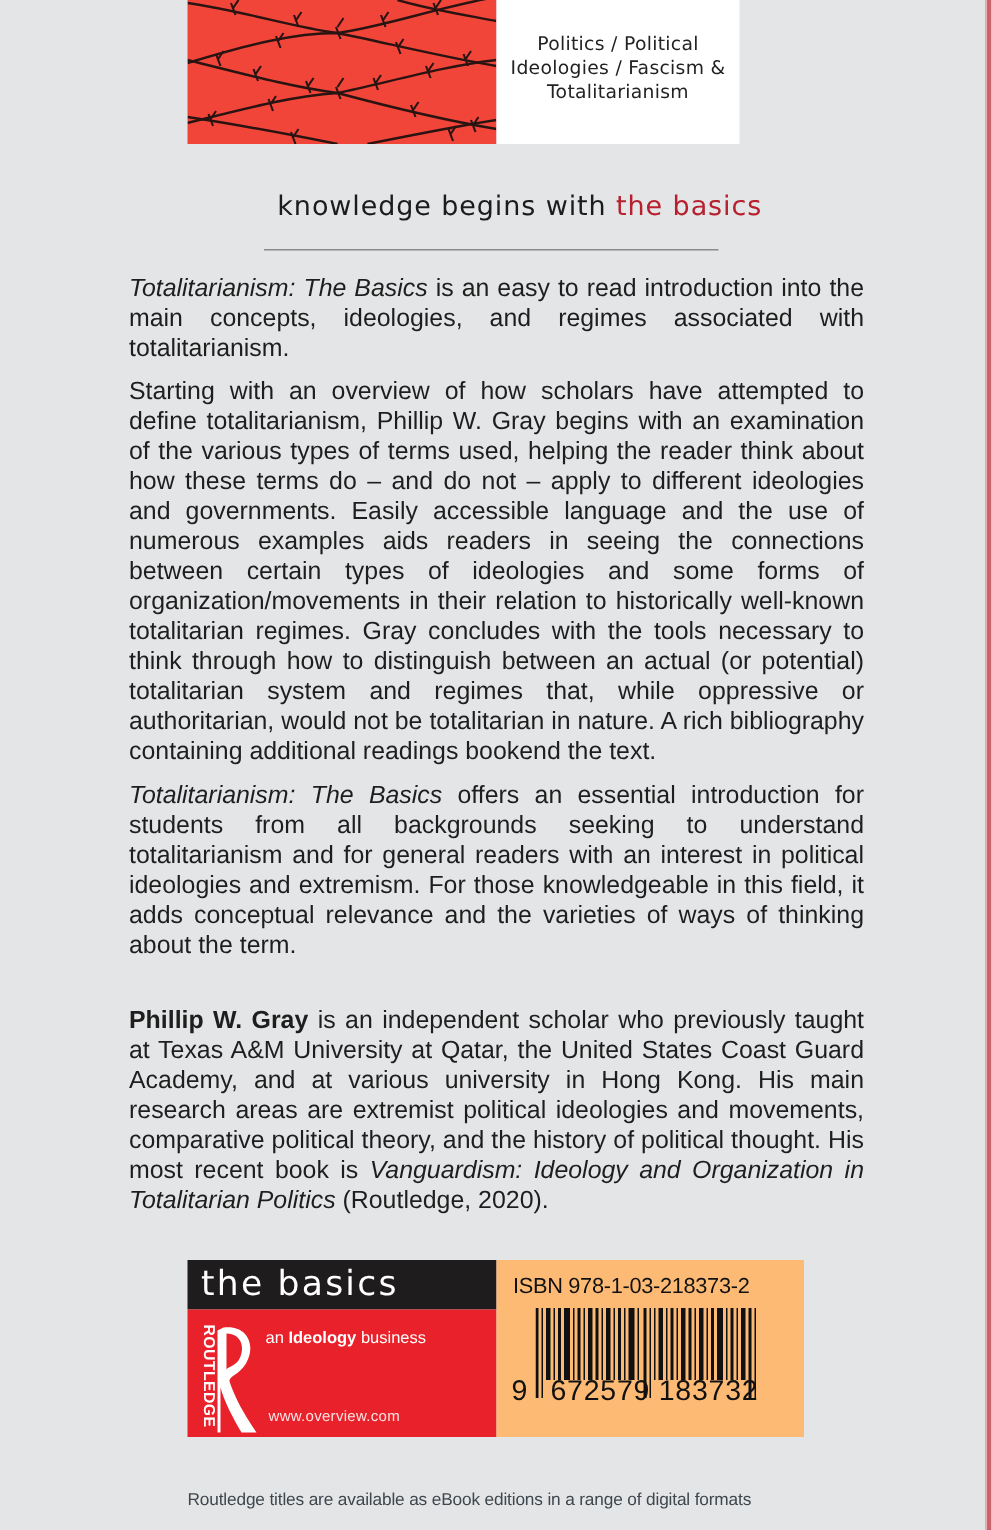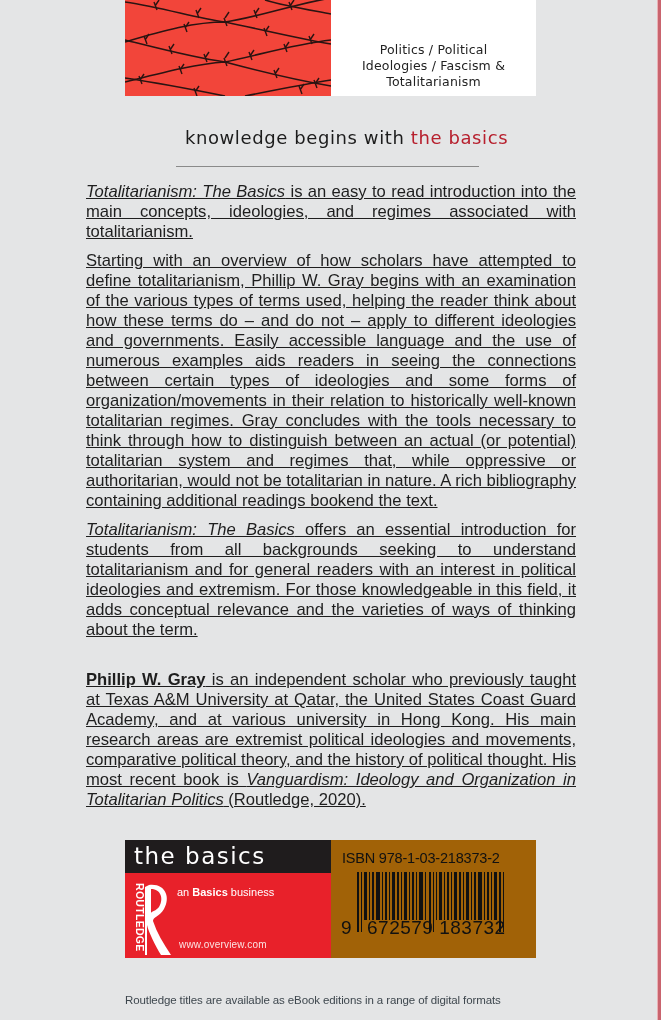--- a/index.html
+++ b/index.html
@@ -15,43 +15,43 @@
   }
   .top-panel {
     position: absolute; left: 125px; top: 0; width: 411px; height: 96px;
     display: flex;
   }
   .wire-image {
     width: 206px; height: 96px; background: #f2453a; overflow: hidden;
   }
   .wire-image svg { display: block; }
   .subject-box {
-    width: 205px; height: 96px; background: #ffffff;
-    display: flex; align-items: flex-end; justify-content: center;
+    width: 162px; height: 96px; background: #ffffff;
+    display: flex; align-items: center; justify-content: center;
     padding-bottom: 6px; box-sizing: border-box;
   }
   .subject-text {
     font-family: "DejaVu Sans", sans-serif; font-size: 12.5px; line-height: 16px;
     text-align: center; color: #222; letter-spacing: 0.2px;
   }
   .tagline {
     position: absolute; left: 16px; width: 661px; top: 127px; text-align: center;
     font-family: "DejaVu Sans", sans-serif; font-size: 18px; letter-spacing: 0.6px;
     color: #1c1c1c;
   }
   .tagline .accent { color: #b7202e; }
   .rule {
     position: absolute; left: 176px; top: 166px; width: 303px; height: 1px;
     background: #8a8a8a;
   }
   .blurb {
     position: absolute; left: 86px; width: 490px; top: 182px;
     font-size: 16.6px; line-height: 20px; text-align: justify; color: #1e1e1e;
   }
-  .blurb p { margin: 0 0 9px 0; text-decoration: underline; }
+  .blurb p { margin: 0 0 9px 0; }
   .blurb p.author { margin-top: 30px; }
   .blurb em { font-style: italic; }
   .blurb strong { font-weight: bold; }
   .bottom-panel {
     position: absolute; left: 125px; top: 840px; width: 411px; height: 118px;
     display: flex;
   }
   .basics-block { width: 206px; height: 118px; display: flex; flex-direction: column; }
   .basics-bar {
     height: 33px; background: #1f1c1d; color: #ffffff;
@@ -64,21 +64,21 @@
   .r-logo { position: absolute; left: 6px; top: 8px; }
   .informa {
     position: absolute; left: 52px; top: 13px; font-size: 11px; color: #fff;
   }
   .informa b { font-weight: bold; }
   .website {
     position: absolute; left: 54px; top: 66px; font-size: 10px; color: #fbe3e3;
     letter-spacing: 0.2px;
   }
   .isbn-block {
-    width: 205px; height: 118px; background: #a16207; position: relative;
+    width: 205px; height: 118px; background: #fdba74; position: relative;
   }
   .isbn-label {
     position: absolute; left: 11px; top: 10px; font-size: 14.5px; color: #111;
     letter-spacing: -0.2px;
   }
   .barcode { position: absolute; left: 26px; top: 32px; }
   .barcode-num {
     position: absolute; left: 0; top: 77px; width: 205px; font-size: 19px; color: #111;
   }
   .barcode-num .lead { position: absolute; left: 10px; }
@@ -151,21 +151,21 @@
 
 <div class="bottom-panel">
   <div class="basics-block">
     <div class="basics-bar">the basics</div>
     <div class="routledge-block">
       <svg class="r-logo" width="42" height="76" viewBox="0 0 42 76">
         <text x="0" y="0" transform="translate(5,2) rotate(90)" font-family="Liberation Sans, sans-serif" font-weight="bold" font-size="10.5" fill="#ffffff" letter-spacing="0.3">ROUTLEDGE</text>
         <path d="M18,4 C34,2 40,16 33,28 C28,36 22,36 22,40 C26,52 32,62 40,74 L30,74 C24,64 18,52 16,44 L16,74 L14,74 L14,6 Z" fill="#ffffff"></path>
         <path d="M20,8 C30,8 33,18 28,26 C25,30 21,30 20,32 Z" fill="#e8212a"></path>
       </svg>
-      <div class="informa"><span>an </span><b>Basics</b><span> business</span></div>
+      <div class="informa"><span>an </span><b>Ideology</b><span> business</span></div>
       <div class="website">www.overview.com</div>
     </div>
   </div>
   <div class="isbn-block">
     <div class="isbn-label">ISBN 978-1-03-218373-2</div>
     <svg class="barcode" width="160" height="60" viewBox="0 0 160 60">
       <g fill="#111">
         <rect x="0" y="0" width="2" height="60"></rect>
           <rect x="4" y="0" width="1" height="60"></rect>
         <rect x="7" y="0" width="3" height="48"></rect>

